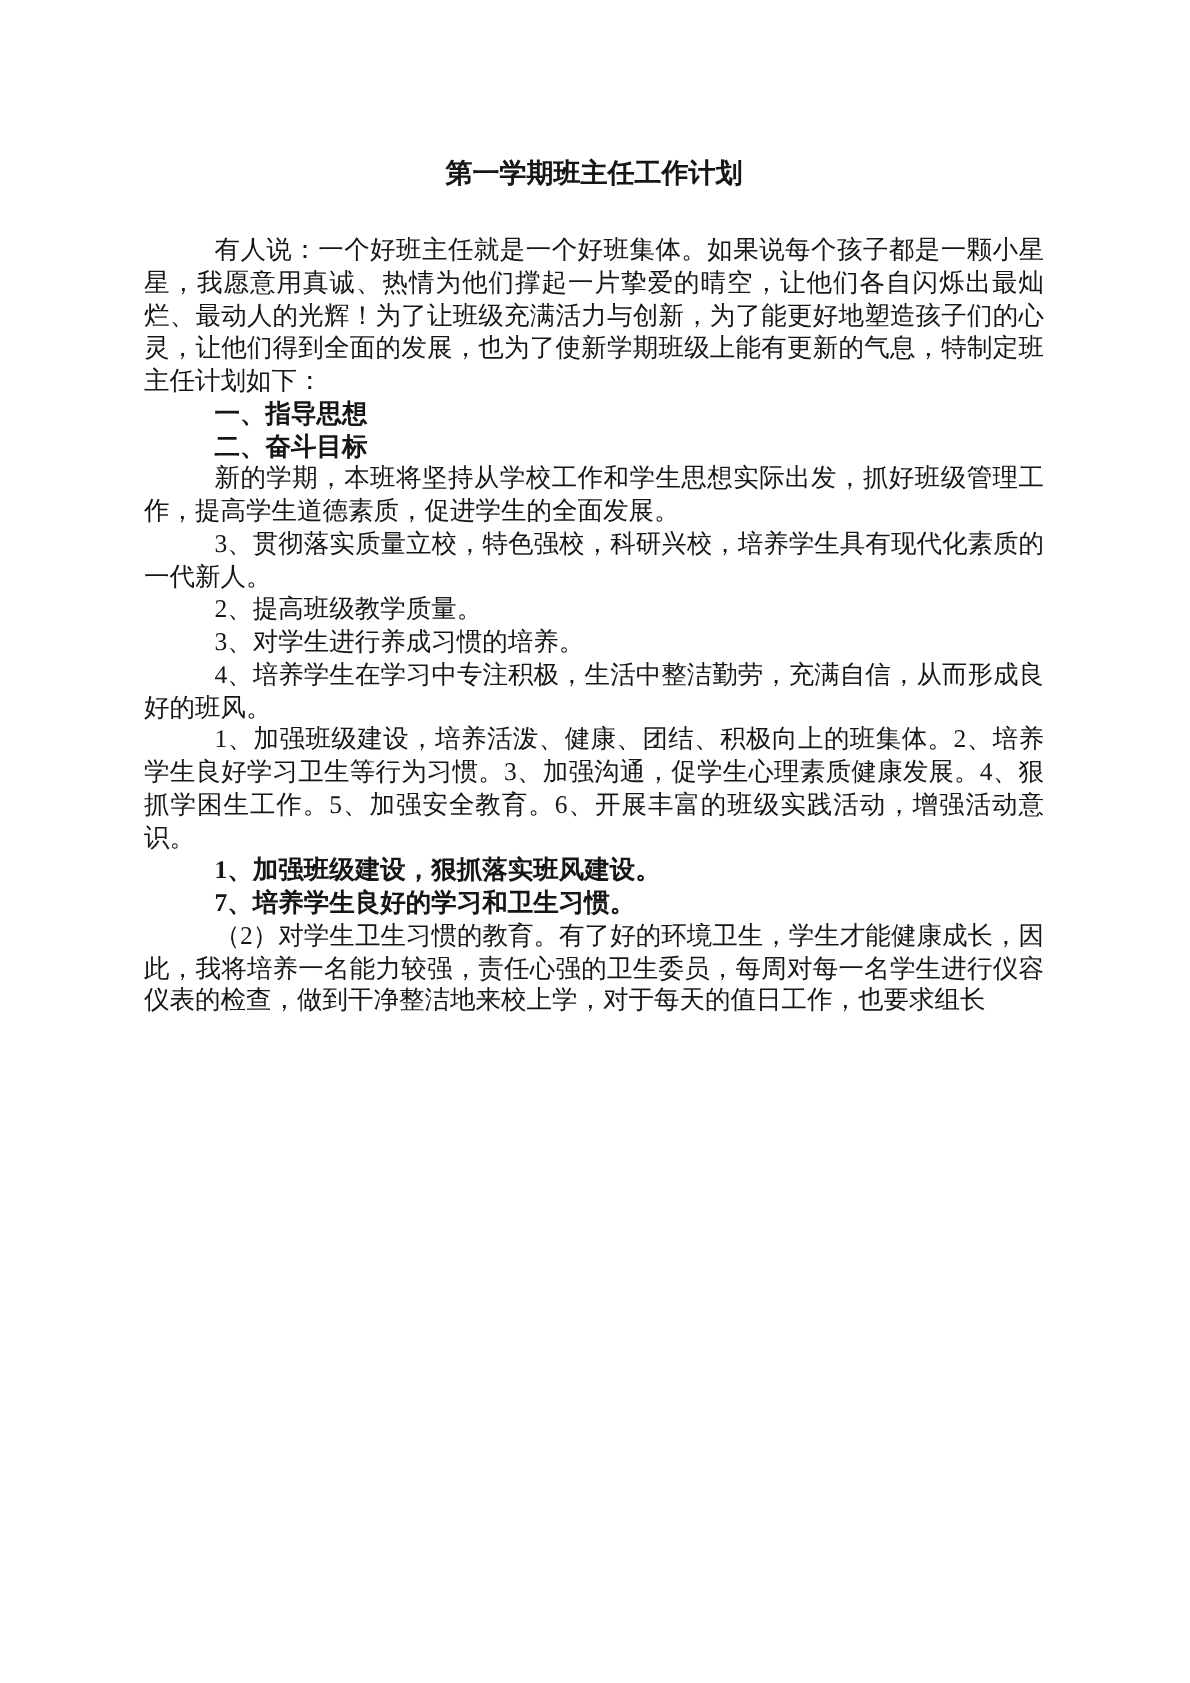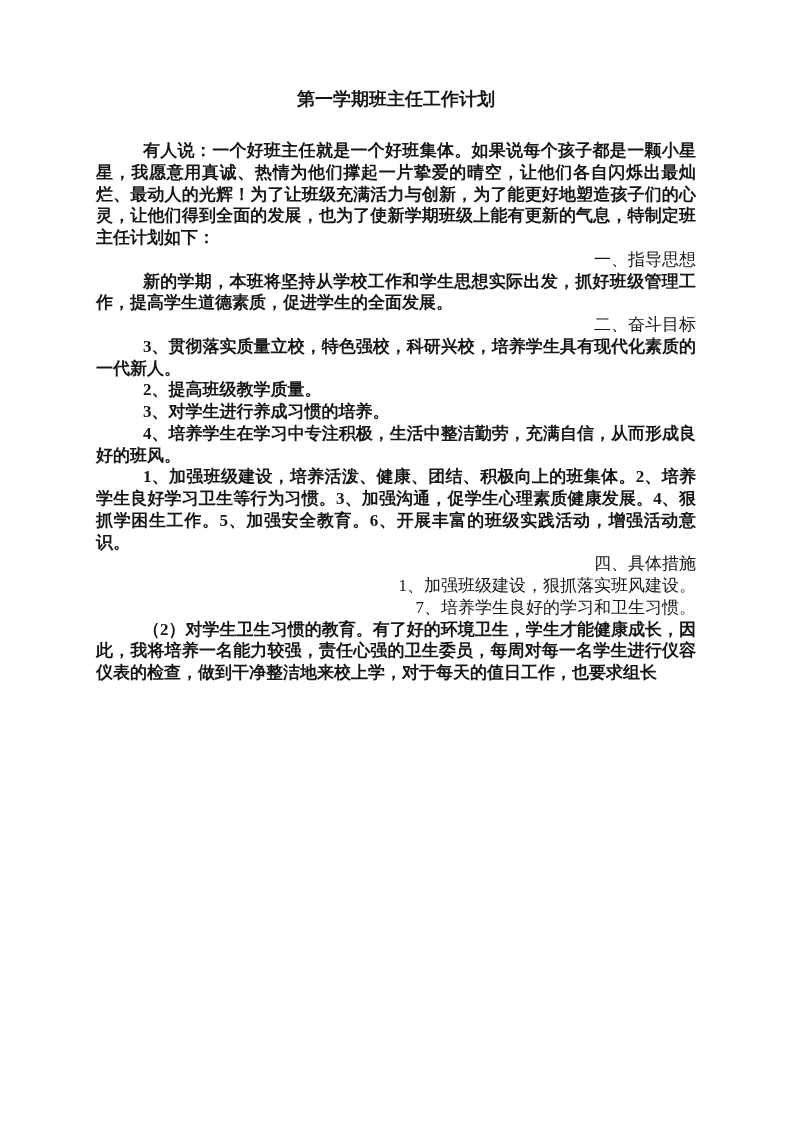--- a/index.html
+++ b/index.html
@@ -17,49 +17,47 @@
     padding: 87px 97px 40px 96px;
     overflow: hidden;
     font-family: "Liberation Serif", "DejaVu Serif", serif;
     color: #161616;
   }
   .doc-title {
     font-size: 18px;
     font-weight: bold;
     line-height: 24px;
     text-align: center;
-    margin: 0 0 29px 0;
+    margin: 16px 0 29px 0;
   }
   .doc-body p.para {
     margin: 0;
     font-size: 17px;
     line-height: 21.75px;
     text-align: justify;
     text-indent: 47px;
     letter-spacing: 0;
-    font-weight: bold;
   }
   .doc-body p.para.heading {
-    font-weight: normal;
-    text-align: right;
+    font-weight: bold;
+    text-align: left;
   }
 </style>
 </head>
 <body>
 
 <div class="page">
   <h1 class="doc-title">第一学期班主任工作计划</h1>
   <div class="doc-body">
       <p class="para">有人说：一个好班主任就是一个好班集体。如果说每个孩子都是一颗小星星，我愿意用真诚、热情为他们撑起一片挚爱的晴空，让他们各自闪烁出最灿烂、最动人的光辉！为了让班级充满活力与创新，为了能更好地塑造孩子们的心灵，让他们得到全面的发展，也为了使新学期班级上能有更新的气息，特制定班主任计划如下：</p>
       <p class="para heading">一、指导思想</p>
+      <p class="para heading">二、奋斗目标</p>
       <p class="para">新的学期，本班将坚持从学校工作和学生思想实际出发，抓好班级管理工作，提高学生道德素质，促进学生的全面发展。</p>
-      <p class="para heading">二、奋斗目标</p>
       <p class="para">3、贯彻落实质量立校，特色强校，科研兴校，培养学生具有现代化素质的一代新人。</p>
       <p class="para">2、提高班级教学质量。</p>
       <p class="para">3、对学生进行养成习惯的培养。</p>
       <p class="para">4、培养学生在学习中专注积极，生活中整洁勤劳，充满自信，从而形成良好的班风。</p>
       <p class="para">1、加强班级建设，培养活泼、健康、团结、积极向上的班集体。2、培养学生良好学习卫生等行为习惯。3、加强沟通，促学生心理素质健康发展。4、狠抓学困生工作。5、加强安全教育。6、开展丰富的班级实践活动，增强活动意识。</p>
-      <p class="para heading">四、具体措施</p>
       <p class="para heading">1、加强班级建设，狠抓落实班风建设。</p>
       <p class="para heading">7、培养学生良好的学习和卫生习惯。</p>
       <p class="para">（2）对学生卫生习惯的教育。有了好的环境卫生，学生才能健康成长，因此，我将培养一名能力较强，责任心强的卫生委员，每周对每一名学生进行仪容仪表的检查，做到干净整洁地来校上学，对于每天的值日工作，也要求组长</p>
     </div>
 </div>
 
 </body></html>

